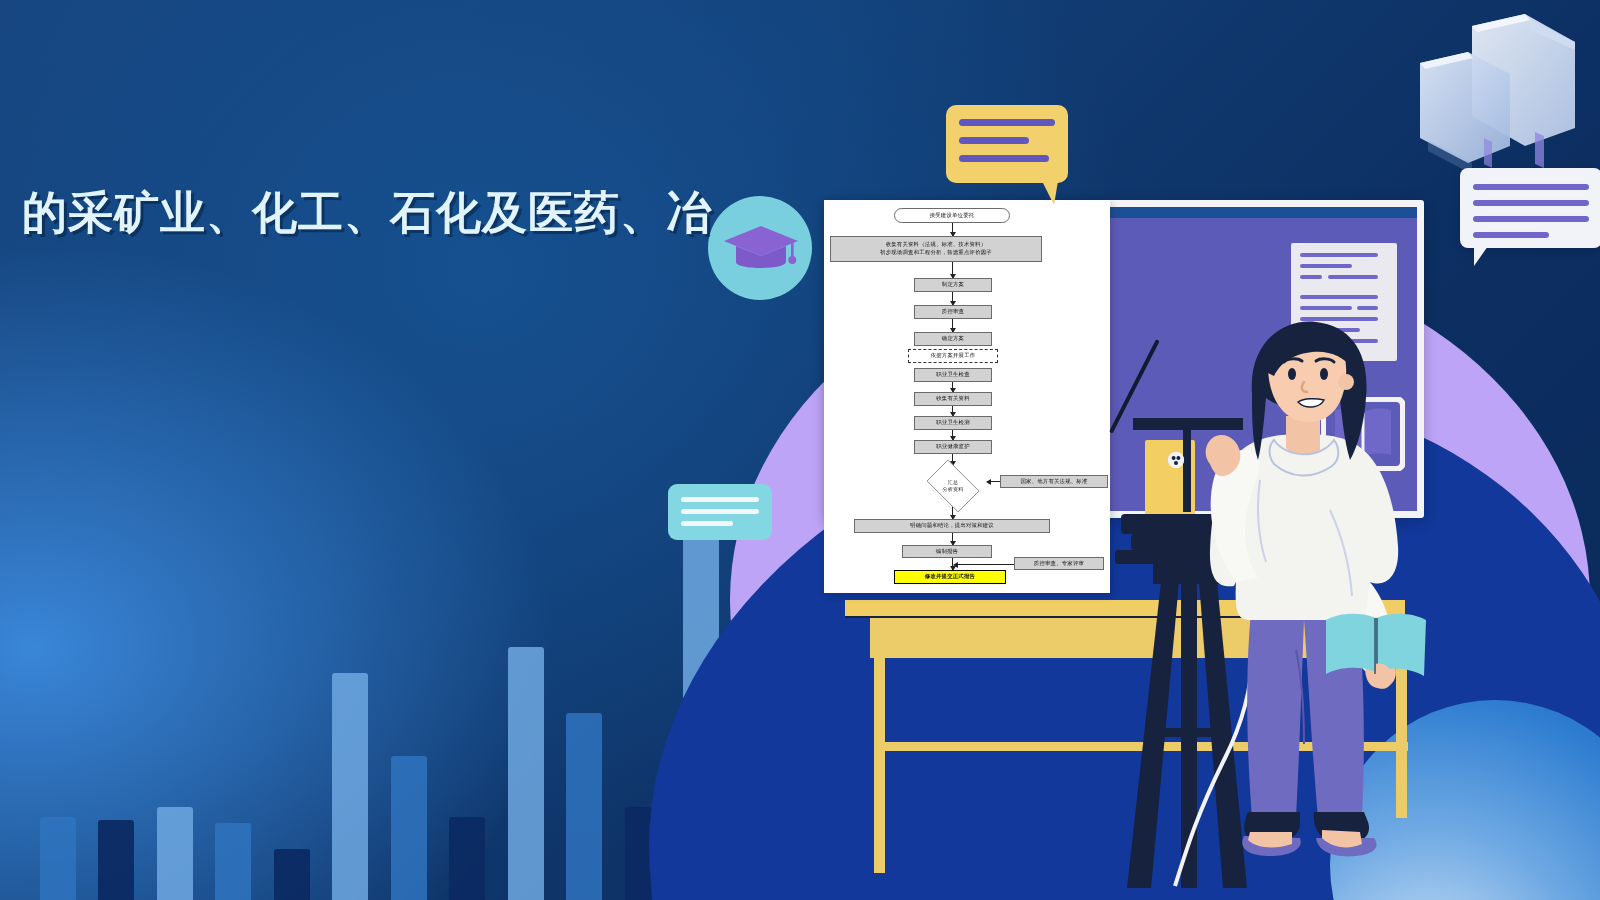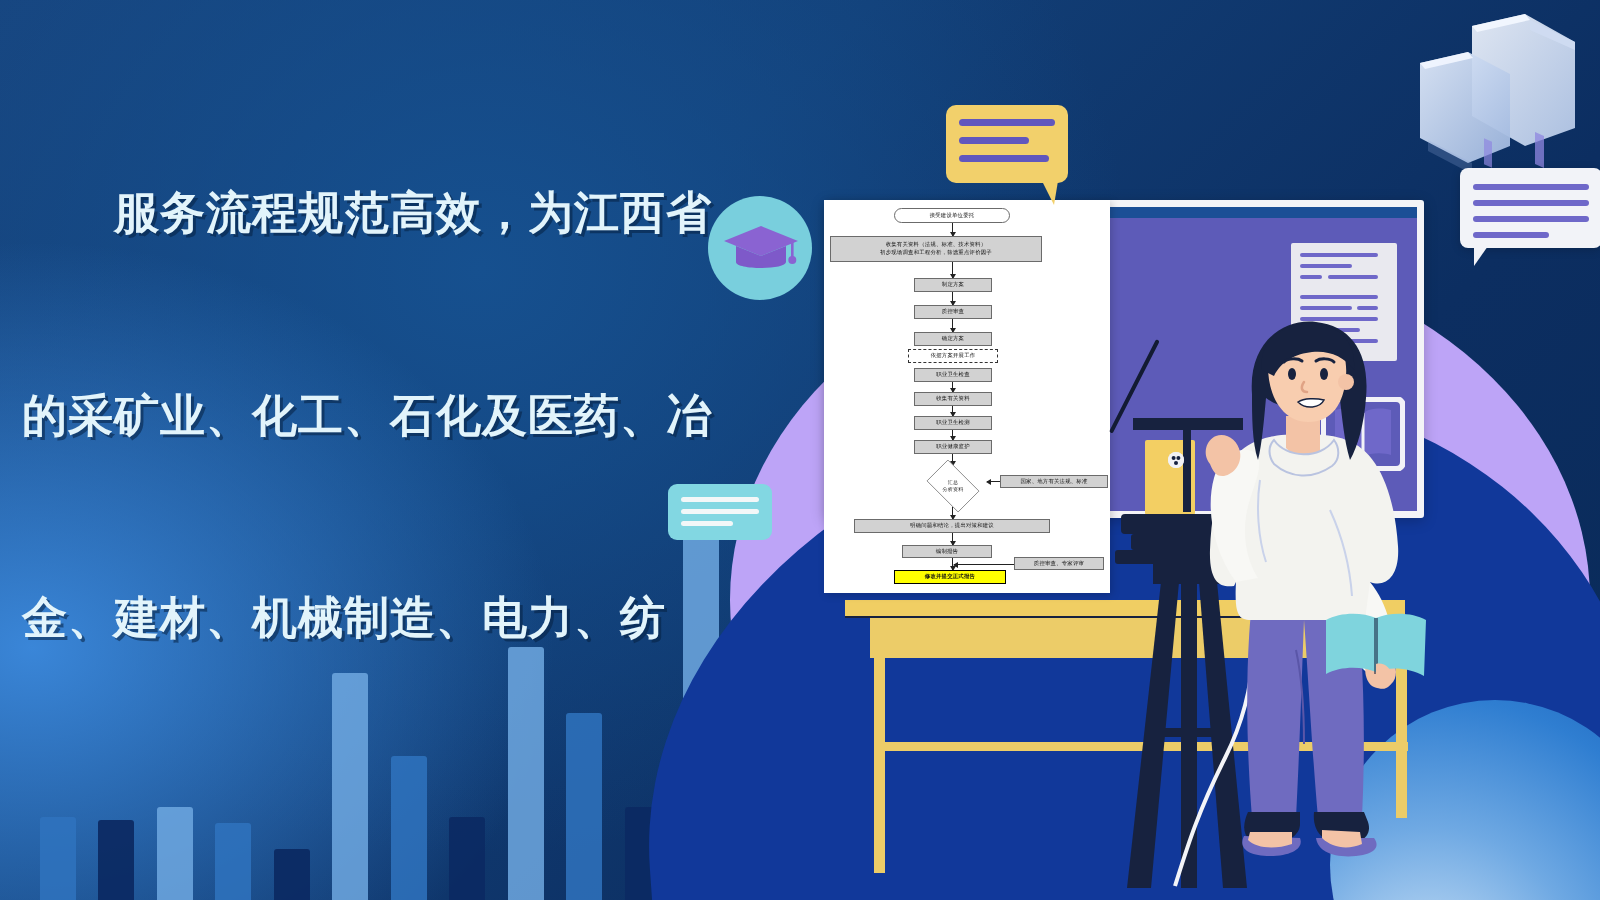--- a/index.html
+++ b/index.html
@@ -253,23 +253,21 @@
   </div>
 
   <div class="bubble-white">
     <span class="ln" style="top:16px;width:116px"></span>
     <span class="ln" style="top:32px;width:116px"></span>
     <span class="ln" style="top:48px;width:116px"></span>
     <span class="ln" style="top:64px;width:76px"></span>
   </div>
 
   <div class="headline">
-    <div>　　服务流程规范高效，为江西省</div>
     <div>的采矿业、化工、石化及医药、冶</div>
-    <div>金、建材、机械制造、电力、纺</div>
     
     
   </div>
 
   <div class="cap-badge">
     <svg width="78" height="58" viewBox="0 0 78 58">
       <polygon points="39,4 76,19 39,34 2,19" fill="#8a63d2"></polygon>
       <path d="M14,24 L14,40 C14,48 64,48 64,40 L64,24 L39,34 Z" fill="#7e59c9"></path>
       <rect x="69" y="20" width="2.6" height="16" fill="#8a63d2"></rect>
       <circle cx="70.3" cy="38" r="4" fill="#8a63d2"></circle>

